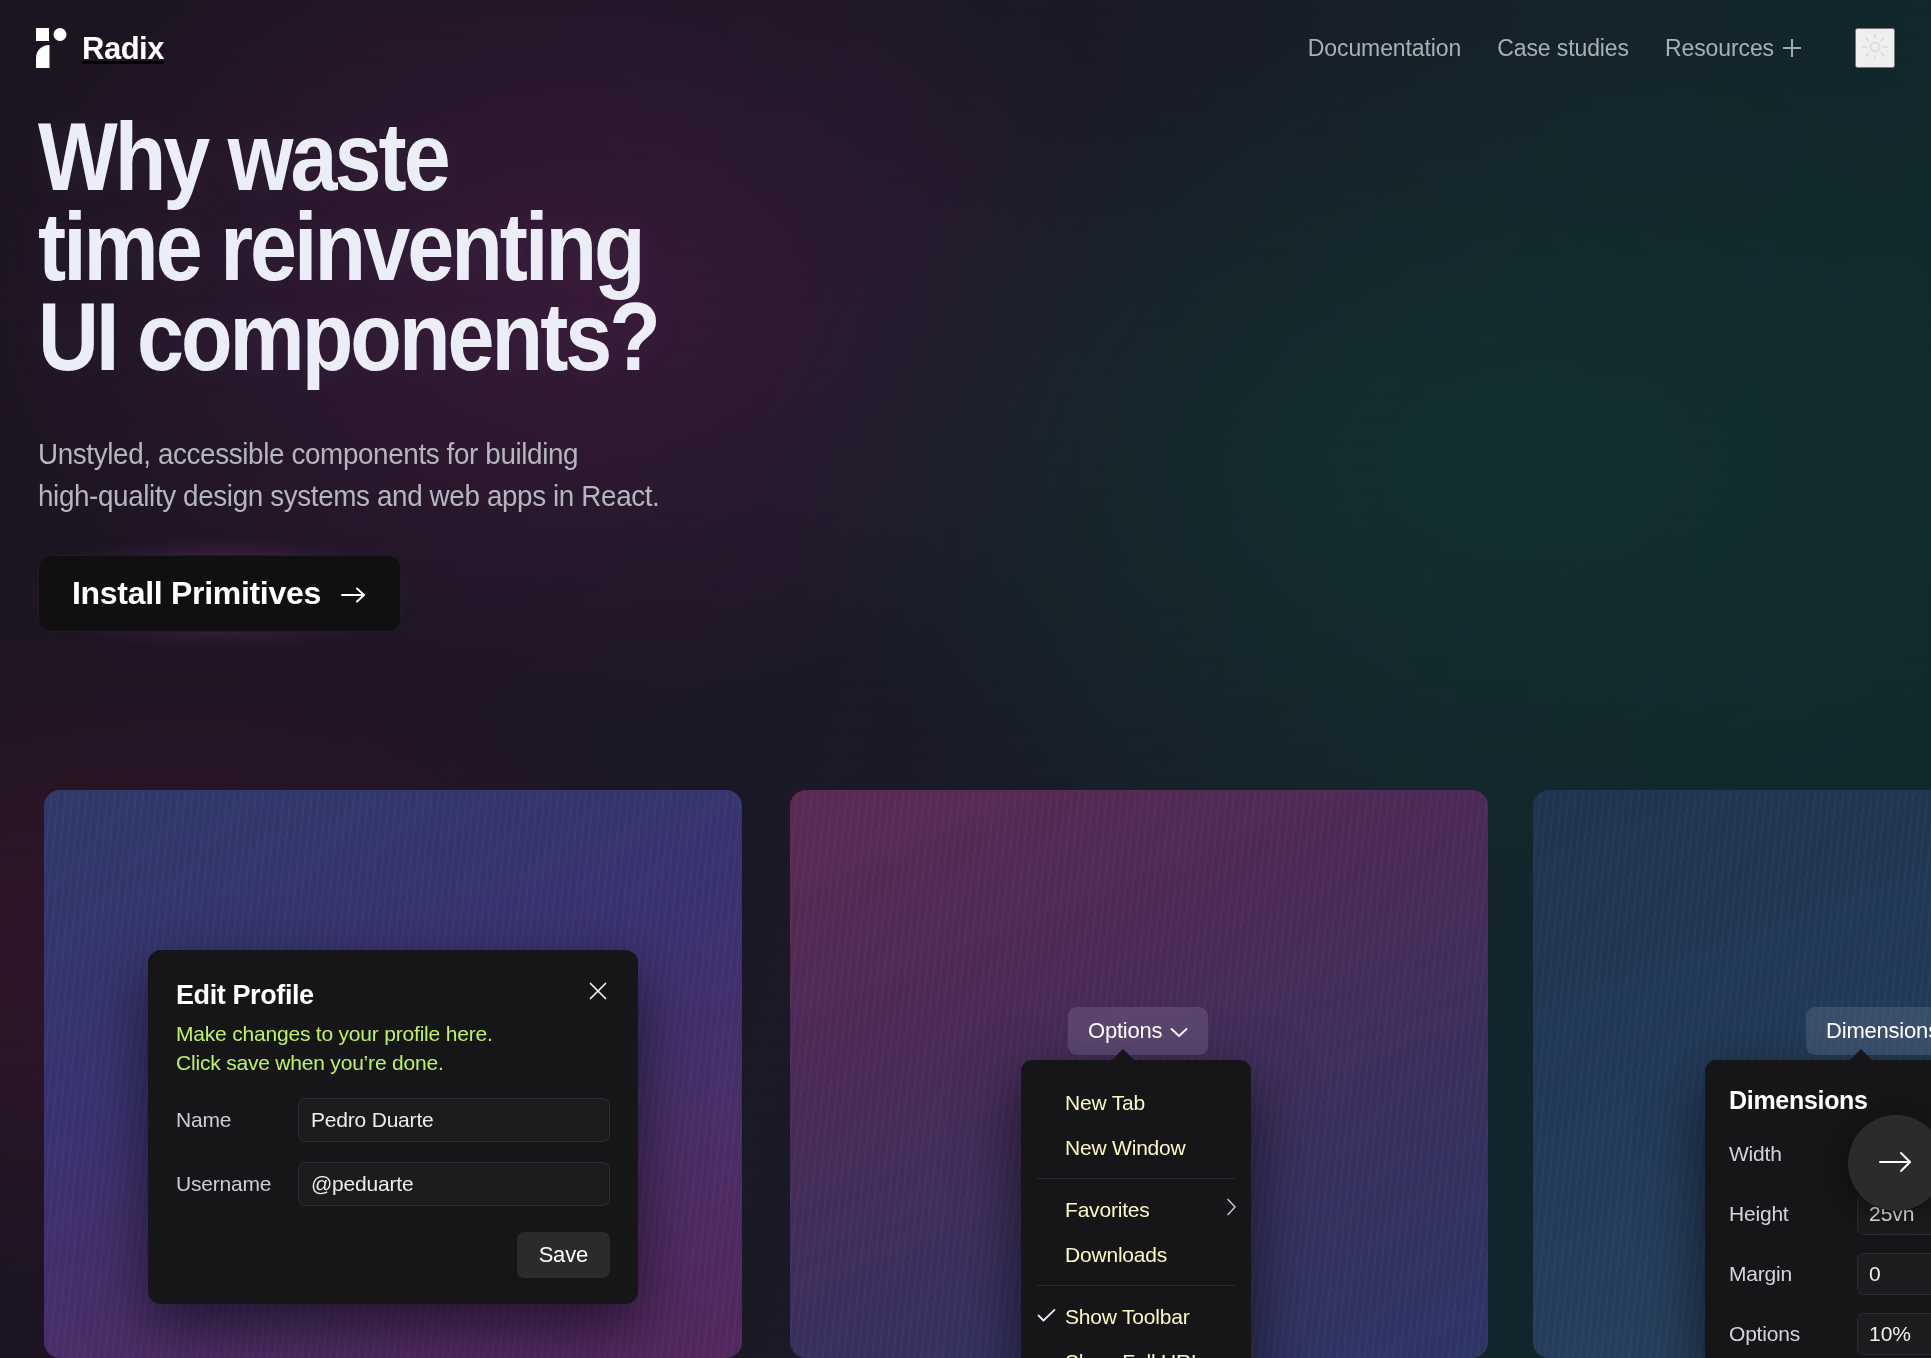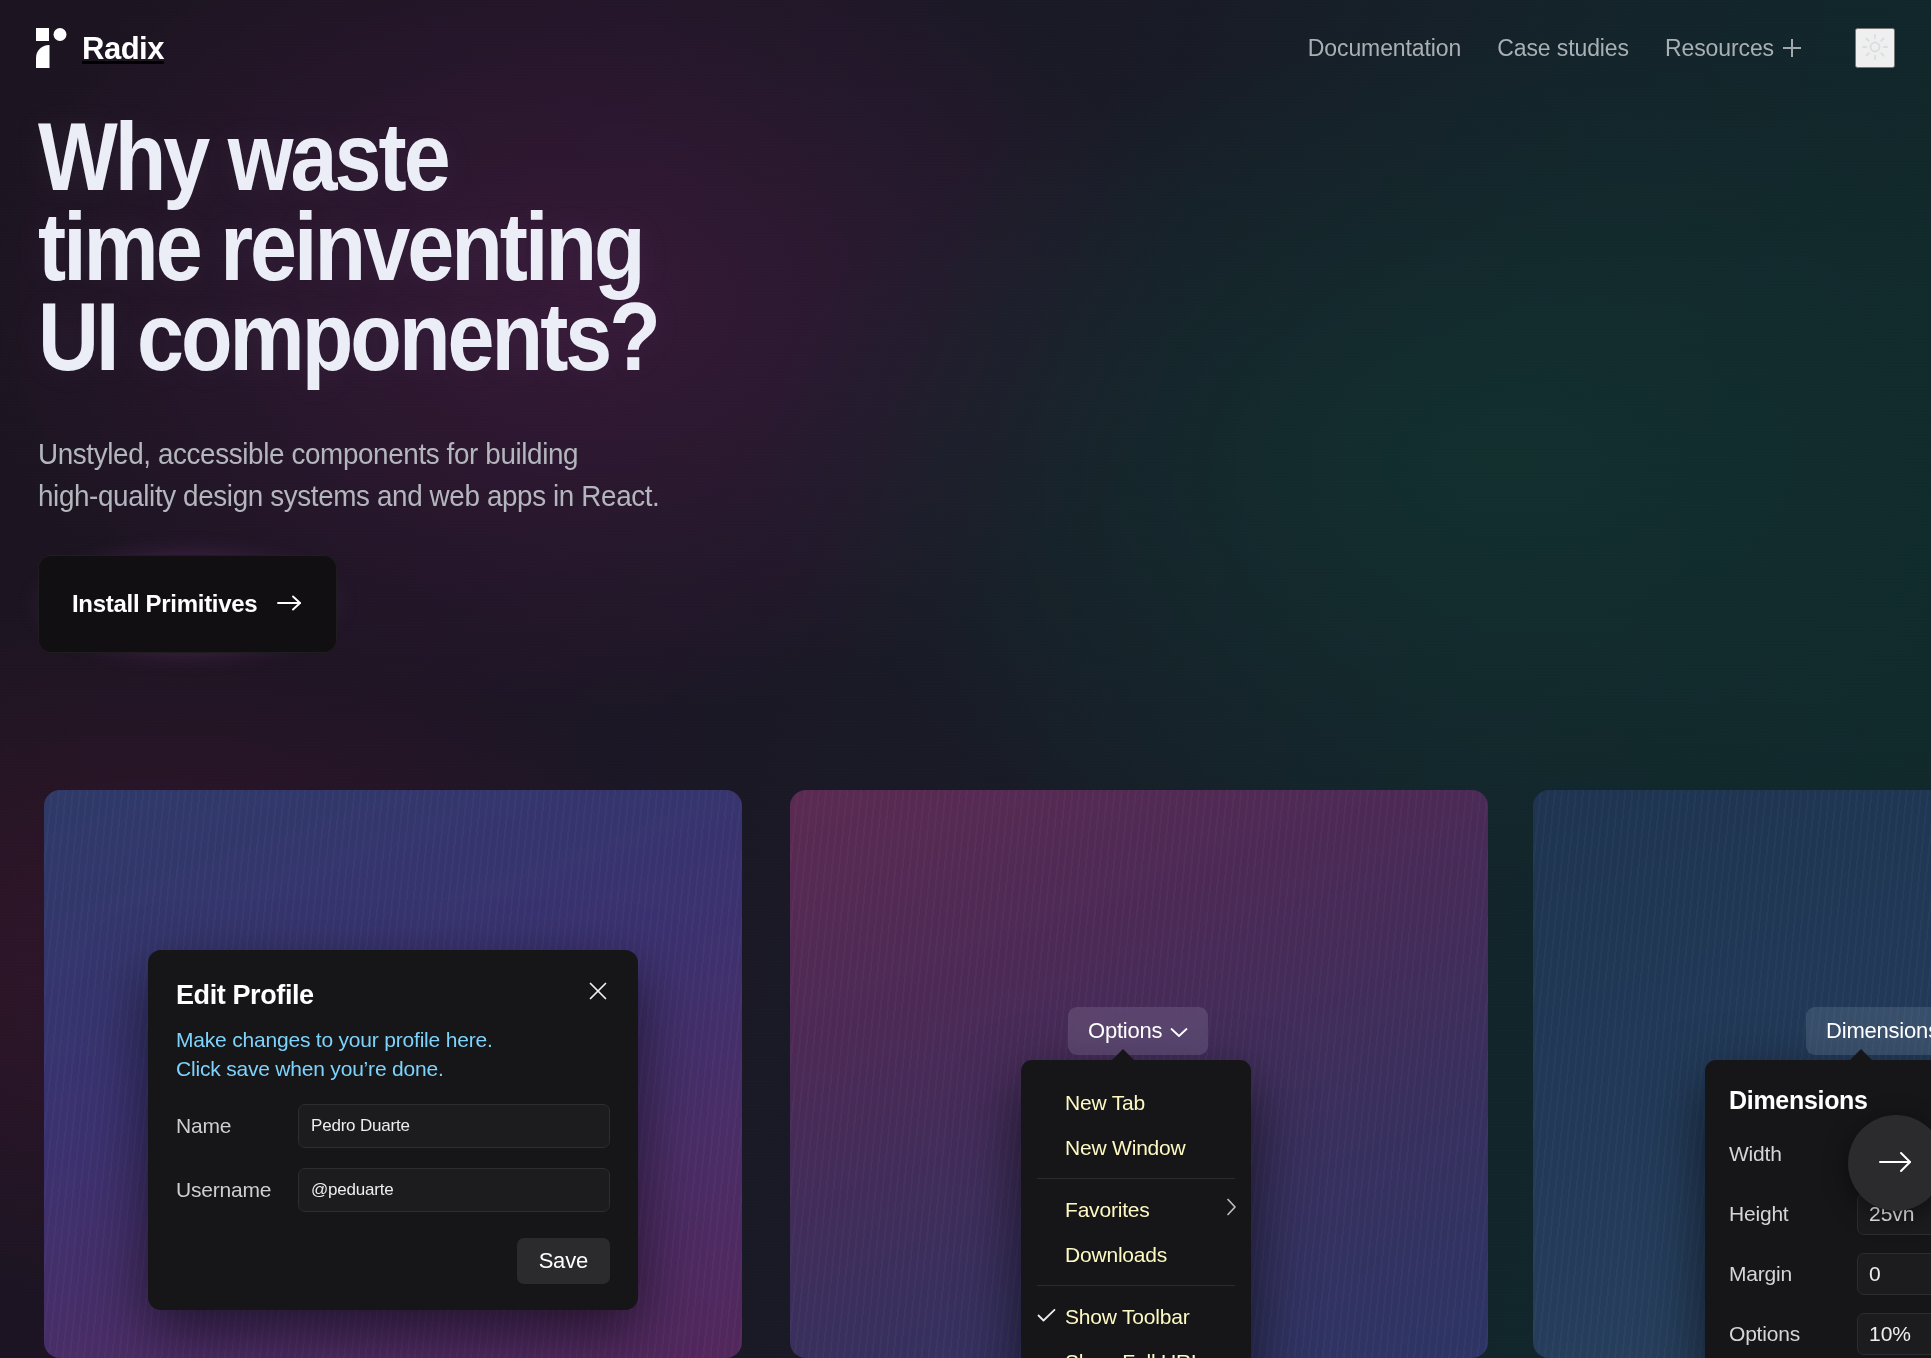--- a/index.html
+++ b/index.html
@@ -85,22 +85,22 @@
     position:absolute; left:-10px; top:-10px; right:-10px; bottom:-10px;
     border-radius:22px;
     background:radial-gradient(ellipse at 50% 50%, rgba(226,120,200,0.55) 0%, rgba(186,88,200,0.22) 45%, rgba(150,70,190,0.0) 72%);
     filter:blur(9px);
   }
   .cta{
     position:relative;
     display:flex; align-items:center; gap:20px;
     background:#110f12; color:#fff;
     border:none; border-radius:13px;
-    padding:35px 34px;
-    font-size:24px; font-weight:700; letter-spacing:-0.3px;
+    padding:20px 34px;
+    font-size:32px; font-weight:700; letter-spacing:-0.3px;
     font-family:inherit; cursor:pointer;
     box-shadow: inset 0 0 0 1px rgba(255,255,255,0.06);
   }
 
   
   .cards{
     position:absolute; left:0; right:0; top:790px; height:568px; z-index:10;
   }
   .card{
     position:absolute; top:0; height:568px; border-radius:16px;
@@ -118,33 +118,33 @@
 
   
   .dialog{
     position:absolute; left:148px; top:950px; width:490px;
     background:#161618; border-radius:13px;
     padding:30px 28px 26px 28px;
     box-shadow:0 22px 60px rgba(0,0,0,0.55);
     z-index:30;
   }
   .dialog-title{ color:#fff; font-size:27px; font-weight:700; letter-spacing:-0.4px; }
-  .dialog-desc{ margin-top:15px; color:#7dd3fc; font-size:21px; line-height:1.38; white-space:pre-line; letter-spacing:-0.2px; }
+  .dialog-desc{ margin-top:9px; color:#bef264; font-size:21px; line-height:1.38; white-space:pre-line; letter-spacing:-0.2px; }
   .close-btn{
     position:absolute; right:24px; top:25px;
     width:32px; height:32px; cursor:pointer;
     display:flex; align-items:center; justify-content:center;
     background:none; border:none;
   }
   .field-row{ display:flex; align-items:center; margin-top:20px; }
   .field-label{ color:#cdcdd2; font-size:21px; width:122px; flex:0 0 122px; letter-spacing:-0.2px;}
   .field-input{
     flex:1; height:44px;
     background:#1c1c1f; border:1px solid #2d2d31; border-radius:7px;
-    color:#ededef; font-size:17px; font-family:inherit;
+    color:#ededef; font-size:21px; font-family:inherit;
     padding:0 12px; outline:none; letter-spacing:-0.2px;
   }
   .dialog-actions{ display:flex; justify-content:flex-end; margin-top:26px; }
   .save-btn{
     background:#2b2b2e; color:#fff; border:none; border-radius:7px;
     font-size:22px; font-family:inherit; padding:10px 22px; cursor:pointer;
     letter-spacing:-0.2px;
   }
 
   

